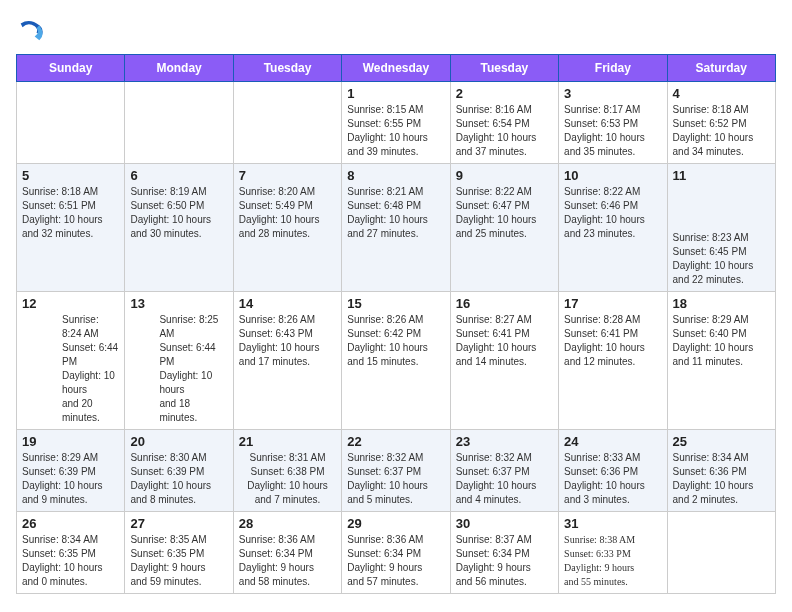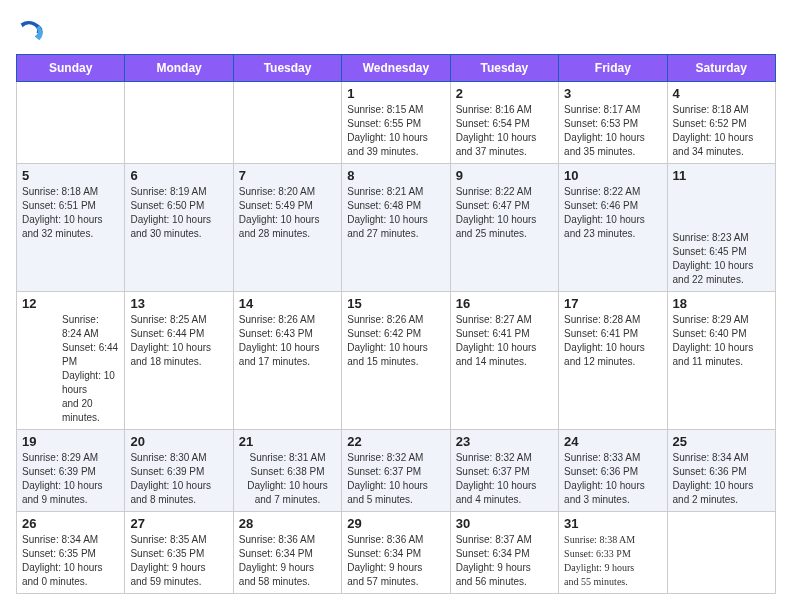--- a/index.html
+++ b/index.html
@@ -200,21 +200,21 @@
       <tr>
         <td>
           <div class="day-number">12</div>
           <div class="day-info" style="white-space: pre-line; margin-left: 40px;">Sunrise: 8:24 AM
 Sunset: 6:44 PM
 Daylight: 10 hours
 and 20 minutes.</div>
         </td>
         <td>
           <div class="day-number">13</div>
-          <div class="day-info" style="white-space: pre-line;">Sunrise: 8:25 AM
+          <div class="day-info" style="white-space: pre-line; margin-left: 29px;">Sunrise: 8:25 AM
 Sunset: 6:44 PM
 Daylight: 10 hours
 and 18 minutes.</div>
         </td>
         <td>
           <div class="day-number">14</div>
           <div class="day-info" style="white-space: pre-line;">Sunrise: 8:26 AM
 Sunset: 6:43 PM
 Daylight: 10 hours
 and 17 minutes.</div>

